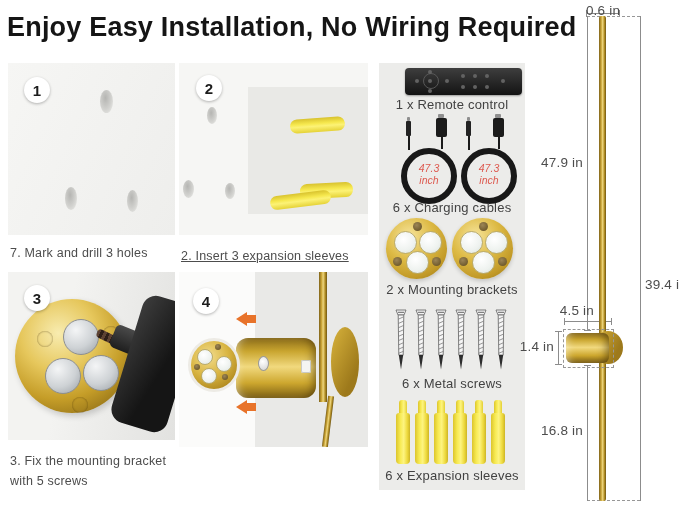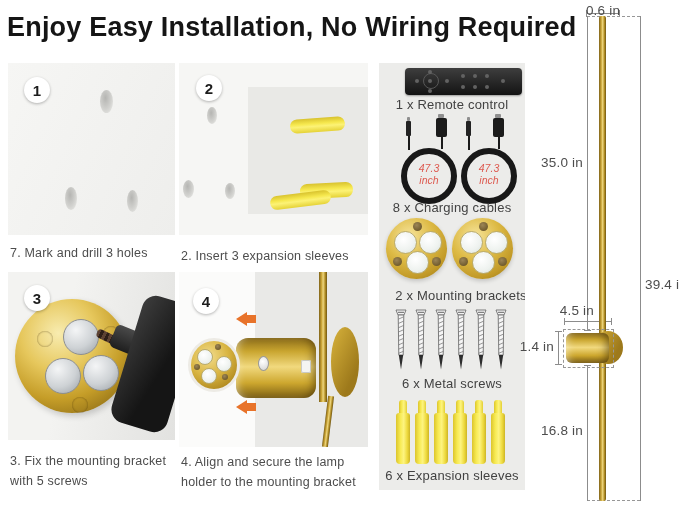--- a/index.html
+++ b/index.html
@@ -92,21 +92,21 @@
     <div class="abs badge" style="left:17px;top:12px;">
       <span>2</span>
     </div>
     <div class="abs hole" style="left:28px;top:44px;width:10px;height:17px;"></div>
     <div class="abs hole" style="left:4px;top:117px;width:11px;height:18px;"></div>
     <div class="abs hole" style="left:46px;top:120px;width:10px;height:16px;"></div>
     <div class="abs sleeve-h" style="left:111px;top:55px;width:55px;height:14px;transform:rotate(-4deg);"></div>
     <div class="abs sleeve-h" style="left:121px;top:120px;width:53px;height:15px;transform:rotate(-3deg);"></div>
     <div class="abs sleeve-h" style="left:91px;top:130px;width:61px;height:14px;transform:rotate(-7deg);"></div>
   </div>
-  <div class="abs cap" style="left:181px;top:246px;width:200px;">2. Insert 3 expansion sleeves</div>
+  <div class="abs cap" style="left:181px;top:246px;width:200px;text-decoration:underline;">2. Insert 3 expansion sleeves</div>
 
   <div class="abs panel wall3">
     <div class="abs big-bracket" style="left:7px;top:27px;width:114px;height:114px;"></div>
     <div class="abs magnet" style="left:55px;top:47px;width:34px;height:34px;"></div>
     <div class="abs magnet" style="left:37px;top:86px;width:34px;height:34px;"></div>
     <div class="abs magnet" style="left:75px;top:83px;width:34px;height:34px;"></div>
     <div class="abs screwdot" style="left:29px;top:59px;width:16px;height:16px;"></div>
     <div class="abs screwdot" style="left:64px;top:125px;width:16px;height:16px;"></div>
     <div class="abs screwdot" style="left:95px;top:54px;width:16px;height:16px;"></div>
     <div class="abs drill-bit" style="left:88px;top:61px;width:24px;height:9px;transform:rotate(26deg);"></div>
@@ -139,21 +139,20 @@
         <span class="bar"></span>
       </div>
     <div class="abs arrow-left" style="left:57px;top:128px;">
         <span class="tri"></span>
         <span class="bar"></span>
       </div>
     <div class="abs badge" style="left:14px;top:16px;">
       <span>4</span>
     </div>
   </div>
-  <div class="abs cap" style="left:181px;top:452px;width:196px;">4. Align and secure the lamp holder to the mounting bracket</div>
 
   <div class="abs panel kit">
 
     <div class="abs remote" style="left:26px;top:5px;width:117px;height:27px;">
       <span class="rring" style="left:18px;top:5px;"></span>
       <span class="rdot" style="left:23px;top:11px;"></span>
       <span class="rdot" style="left:10px;top:11px;"></span>
       <span class="rdot" style="left:40px;top:11px;"></span>
       <span class="rdot" style="left:23px;top:2px;"></span>
       <span class="rdot" style="left:23px;top:21px;"></span>
@@ -184,39 +183,39 @@
     <div class="abs usb-tip" style="left:116px;top:51px;width:6px;height:4px;"></div>
     <div class="abs usb-b" style="left:114px;top:55px;width:11px;height:19px;"></div>
     <div class="abs stub" style="left:89px;top:73px;width:2px;height:14px;"></div>
     <div class="abs stub" style="left:119px;top:74px;width:2px;height:12px;"></div>
     <div class="abs coil" style="left:82px;top:85px;width:44px;height:44px;">
       <div class="coil-txt" style="top:9px;">
         <div>47.3</div>
         <div>inch</div>
       </div>
     </div>
-    <div class="kit-label" style="top:137px;">8 x Charging cables</div>
+    <div class="kit-label" style="top:137px;">6 x Charging cables</div>
 
     <div class="abs kit-bracket" style="left:7px;top:155px;">
       <div class="abs mag-s" style="left:8px;top:13px;width:21px;height:21px;"></div>
       <div class="abs mag-s" style="left:33px;top:13px;width:21px;height:21px;"></div>
       <div class="abs mag-s" style="left:20px;top:33px;width:21px;height:21px;"></div>
       <div class="abs dot-s" style="left:27px;top:4px;width:9px;height:9px;"></div>
       <div class="abs dot-s" style="left:7px;top:39px;width:9px;height:9px;"></div>
       <div class="abs dot-s" style="left:46px;top:39px;width:9px;height:9px;"></div>
     </div>
     <div class="abs kit-bracket" style="left:73px;top:155px;">
       <div class="abs mag-s" style="left:8px;top:13px;width:21px;height:21px;"></div>
       <div class="abs mag-s" style="left:33px;top:13px;width:21px;height:21px;"></div>
       <div class="abs mag-s" style="left:20px;top:33px;width:21px;height:21px;"></div>
       <div class="abs dot-s" style="left:27px;top:4px;width:9px;height:9px;"></div>
       <div class="abs dot-s" style="left:7px;top:39px;width:9px;height:9px;"></div>
       <div class="abs dot-s" style="left:46px;top:39px;width:9px;height:9px;"></div>
     </div>
-    <div class="kit-label" style="top:225px;padding-left:9px;">2 x Mounting brackets</div>
+    <div class="kit-label" style="top:219px;">2 x Mounting brackets</div>
 
     <svg class="abs" style="left:10px;top:245px;" width="126" height="64" viewBox="0 0 126 64">
       <defs>
         <g id="screw">
           <path d="M-5,2 h10 l-2,5 h-6 z" fill="#f2f2f2" stroke="#6e6e6e" stroke-width="0.9"></path>
           <line x1="-3" y1="4.3" x2="3" y2="4.3" stroke="#555" stroke-width="0.9"></line>
           <path d="M-2.8,7 L2.8,7 L2.2,47 L-2.2,47 Z" fill="#f5f5f5" stroke="#6e6e6e" stroke-width="0.9"></path>
           <path d="M-2.7,11.2 L2.7,8.8 M-2.7,15.5 L2.7,13.1 M-2.7,19.8 L2.7,17.4 M-2.7,24.1 L2.7,21.7 M-2.7,28.4 L2.7,26 M-2.7,32.7 L2.7,30.3 M-2.7,37 L2.7,34.6 M-2.7,41.3 L2.7,38.9 M-2.5,45.3 L2.5,43.3" stroke="#7d7d7d" stroke-width="0.8" fill="none"></path>
           <path d="M-2.2,47 L0,61.5 L2.2,47 Z" fill="#2e2e2e"></path>
         </g>
@@ -277,20 +276,20 @@
     <div class="abs mline" style="left:555px;top:331px;width:7px;height:1px;"></div>
     <div class="abs mline" style="left:555px;top:364px;width:7px;height:1px;"></div>
     <div class="abs mline" style="left:558px;top:331px;width:1px;height:34px;"></div>
 
     <div class="abs gold-rod-v" style="left:599px;top:16px;width:7px;height:485px;border-radius:2px;"></div>
     <div class="abs disc4" style="left:593px;top:331px;width:30px;height:33px;"></div>
     <div class="abs cyl4" style="left:566px;top:333px;width:43px;height:30px;border-radius:6px;"></div>
     <div class="abs dashed-box" style="left:563px;top:329px;width:49px;height:37px;"></div>
 
     <div class="abs dim-label" style="left:578px;top:3px;width:50px;text-align:center;">0.6 in</div>
-    <div class="abs dim-label" style="left:533px;top:155px;width:50px;text-align:right;">35.0 in</div>
+    <div class="abs dim-label" style="left:533px;top:155px;width:50px;text-align:right;">47.9 in</div>
     <div class="abs dim-label" style="left:645px;top:277px;">39.4 in</div>
     <div class="abs dim-label" style="left:550px;top:303px;width:44px;text-align:right;">4.5 in</div>
     <div class="abs dim-label" style="left:514px;top:339px;width:40px;text-align:right;">1.4 in</div>
     <div class="abs dim-label" style="left:536px;top:423px;width:47px;text-align:right;">16.8 in</div>
   </div>
 
 </div>
 
 </body></html>

